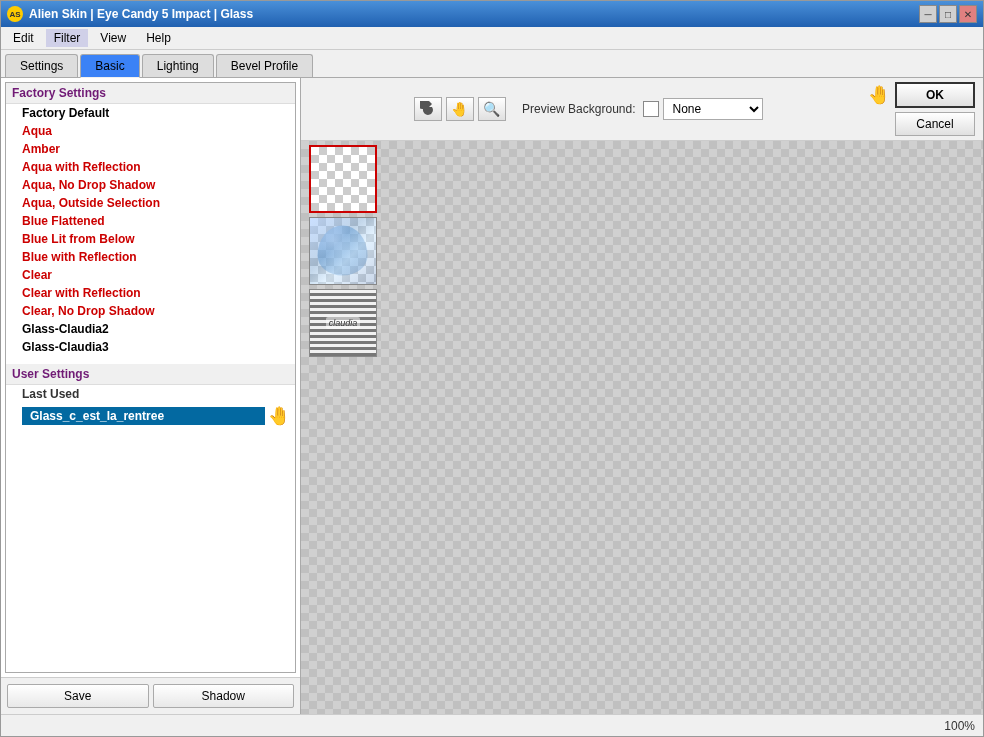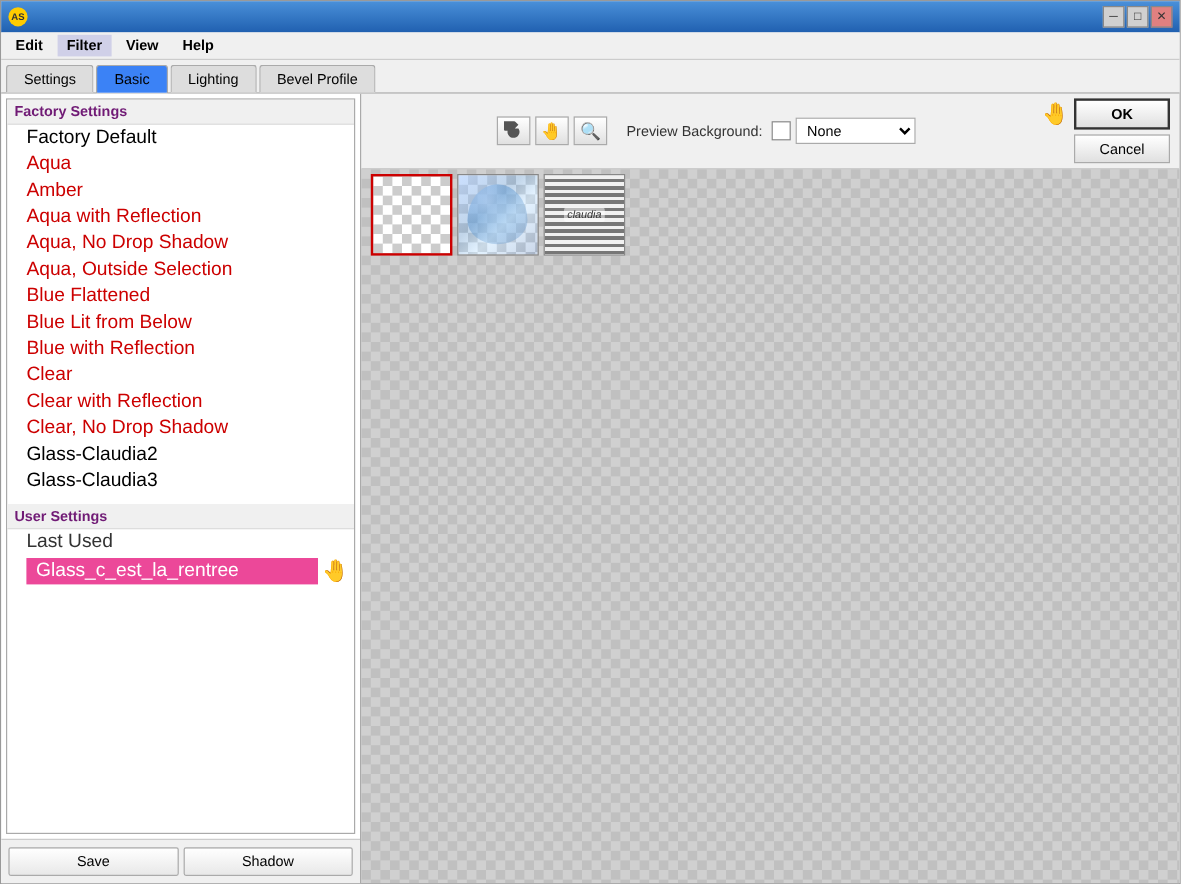--- a/index.html
+++ b/index.html
@@ -79,21 +79,20 @@
       display: flex;
       gap: 4px;
       border-bottom: 1px solid #ccc;
       flex-shrink: 0;
     }
 
     .menu-item {
       padding: 2px 8px;
       cursor: pointer;
       font-size: 12px;
-      font-weight: bold;
     }
 
     .tabs-bar {
       background: #f0f0f0;
       display: flex;
       align-items: flex-end;
       padding: 4px 4px 0 4px;
       border-bottom: 1px solid #aaa;
       flex-shrink: 0;
     }
@@ -160,27 +159,28 @@
       padding: 3px 6px;
       font-weight: bold;
       font-size: 12px;
       color: #701a75;
       border-bottom: 1px solid #ddd;
     }
 
     .preset-item {
       padding: 2px 16px;
       cursor: pointer;
-      font-size: 16px;
+      font-size: 12px;
       color: #cc0000;
       white-space: nowrap;
+      font-weight: bold;
     }
 
     .preset-item.selected {
-      background: #ec4899;
+      background: #0369a1;
       color: white;
     }
 
     .preset-item.black {
       color: #000;
     }
 
     .bottom-buttons {
       display: flex;
       gap: 4px;
@@ -356,20 +356,21 @@
 </head>
 <body>
 
 <div class="window">
 
   <div class="title-bar">
     <div class="title-bar-left">
       <div class="title-bar-icon">
         <span style="font-size:8px;color:#333;font-weight:bold;">AS</span>
       </div>
+      <span class="title-text">Alien Skin | Eye Candy 5 Impact | Glass</span>
     </div>
     <div class="title-bar-controls">
       <div class="title-btn">─</div>
       <div class="title-btn">□</div>
       <div class="title-btn" style="background:#e08080;">✕</div>
     </div>
   </div>
 
   <div class="menu-bar">
     <div class="menu-item">Edit</div>
@@ -461,21 +462,21 @@
           <div style="position:relative; display:flex; align-items:center;">
             <span style="margin-right:4px; font-size:18px; color:#cc8800;">🤚</span>
             <button class="ok-btn">OK</button>
           </div>
           <button class="cancel-btn">Cancel</button>
         </div>
       </div>
 
       <div class="preview-area">
 
-        <div style="position:absolute; top:4px; left:8px; display:flex; flex-direction:row; gap:4px; z-index:10;">
+        <div style="position:absolute; top:4px; left:8px; display:flex; flex-direction:column; gap:4px; z-index:10;">
 
           <div class="thumb-before">
           </div>
 
           <div class="thumb-after-glass">
             <div style="
               position:absolute; top:0; left:0; right:0; bottom:0;
               background: radial-gradient(ellipse at 35% 30%,
                 rgba(200,225,255,0.85) 0%,
                 rgba(140,185,230,0.7) 30%,
@@ -494,14 +495,17 @@
           </div>
 
         </div>
 
       </div>
 
     </div>
 
   </div>
 
+  <div class="status-bar">
+    <span>100%</span>
+  </div>
 
 </div>
 
 </body></html>

